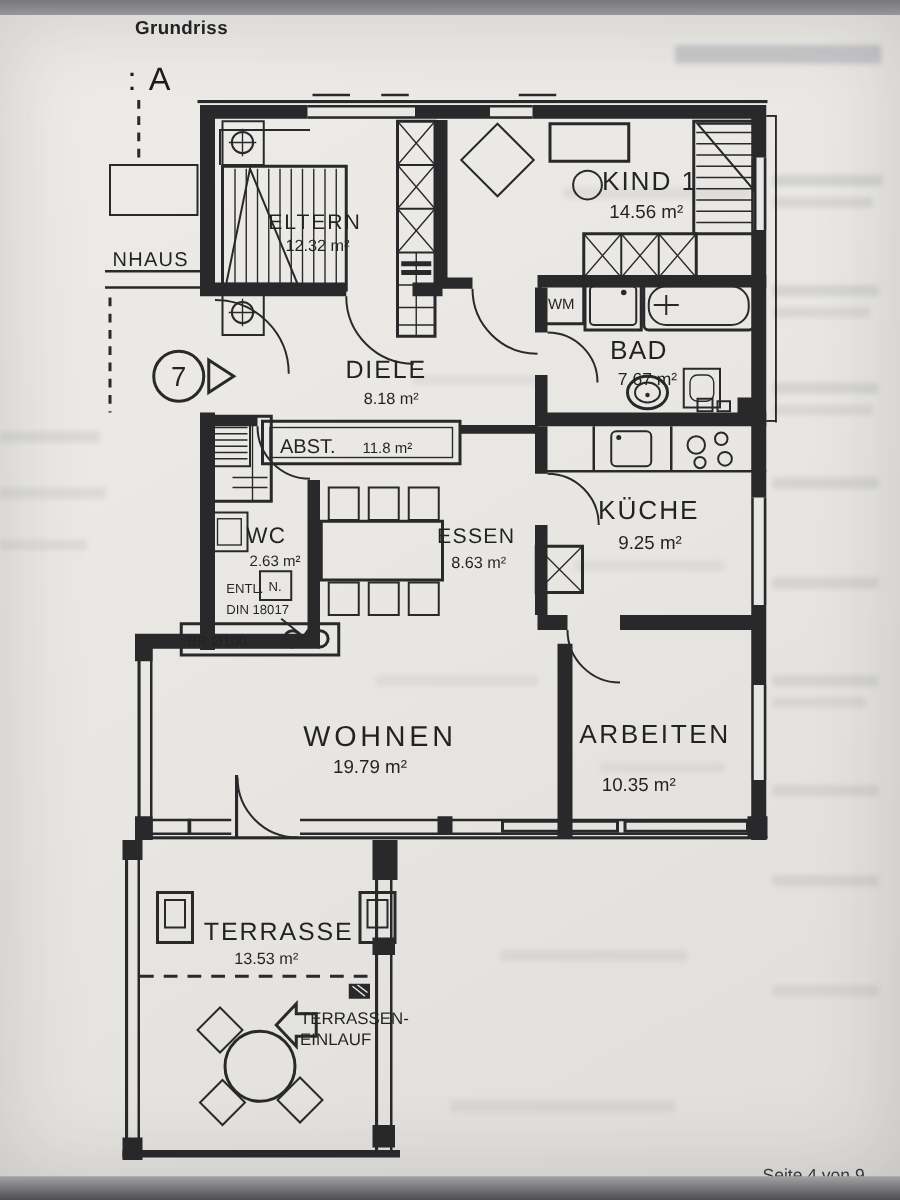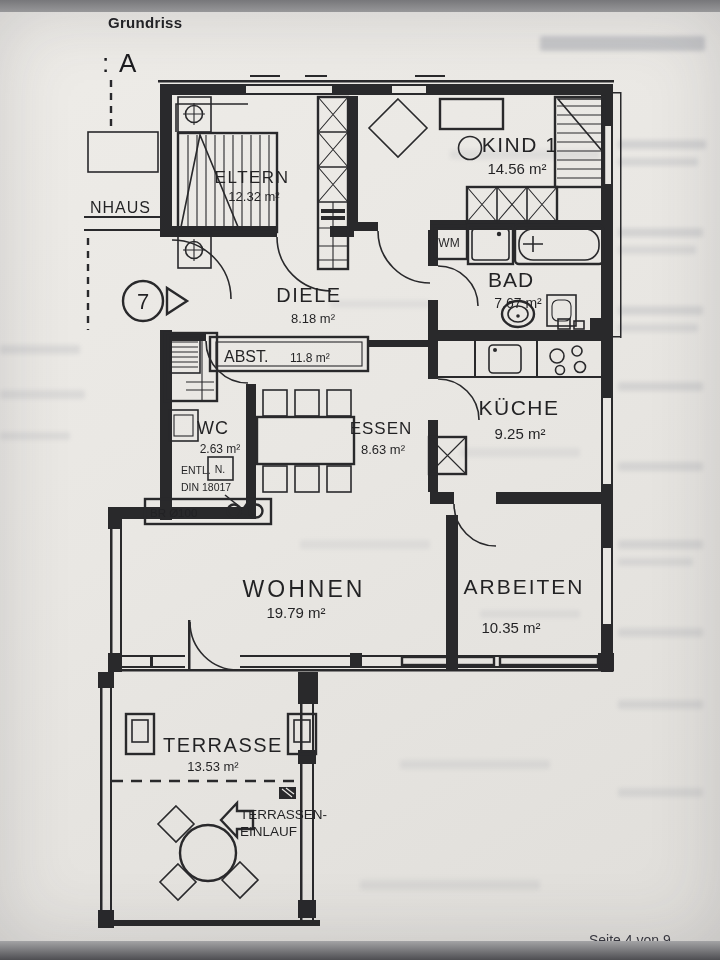--- a/index.html
+++ b/index.html
@@ -7,21 +7,21 @@
   .scene{position:relative;width:720px;height:758px;}
   .table-top{position:absolute;left:0;top:0;width:720px;height:13px;
     background:linear-gradient(#77777a,#9a9a9c);}
   .table-bottom{position:absolute;left:0;top:941px;width:720px;height:19px;
     background:linear-gradient(#a3a3a5,#4e4e52);}
   .paper{position:absolute;left:0;top:12px;width:720px;height:930px;
     background:linear-gradient(150deg,#eeece8 0%,#e9e7e3 45%,#e0deda 100%);
     box-shadow:inset 0 0 70px rgba(60,60,70,.18);}
   .title{position:absolute;left:108px;top:14px;font-size:15px;font-weight:bold;color:#222226;letter-spacing:.3px;}
   .section-marker{position:absolute;left:102px;top:48px;font-size:26px;color:#1b1b1e;letter-spacing:2px;}
-  .footer{position:absolute;left:589px;top:932px;font-size:14px;color:#36363e;}
+  .footer{position:absolute;left:610px;top:932px;font-size:14px;color:#36363e;}
   svg.plan{position:absolute;left:0;top:0;opacity:.93;filter:blur(.25px);}
   .t{font-family:"Liberation Sans",sans-serif;fill:#141416;}
   .wf{fill:#1b1b1e;}
   .pf{fill:#e9e7e3;}
   .ln{fill:none;stroke:#1b1b1e;stroke-width:1.6;}
   .ln2{fill:none;stroke:#1b1b1e;stroke-width:2.4;}
   .th{fill:none;stroke:#1b1b1e;stroke-width:1.1;}
   .bleed{position:absolute;background:#5f6678;filter:blur(2px);border-radius:2px;}
 </style>
 </head>

